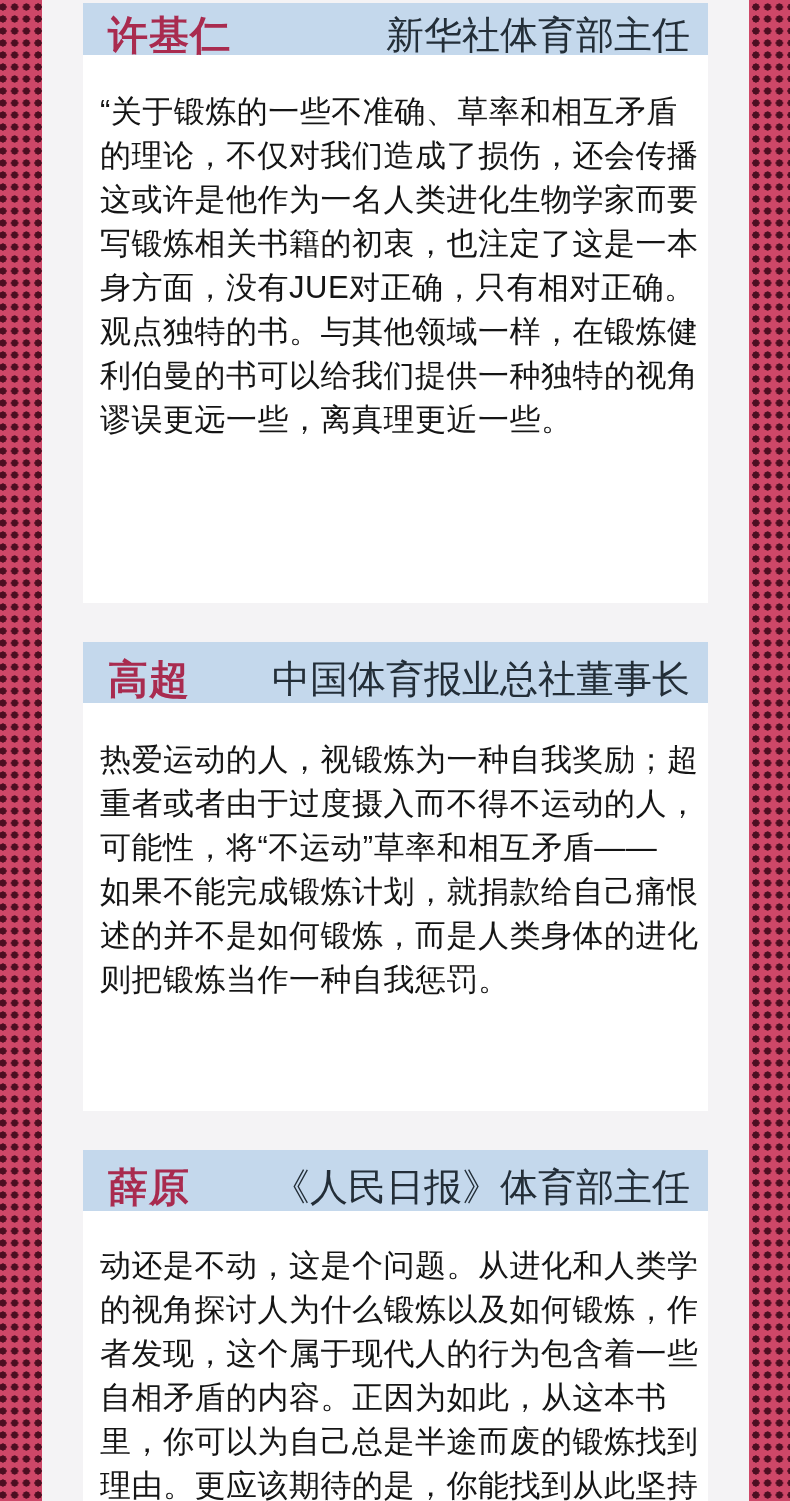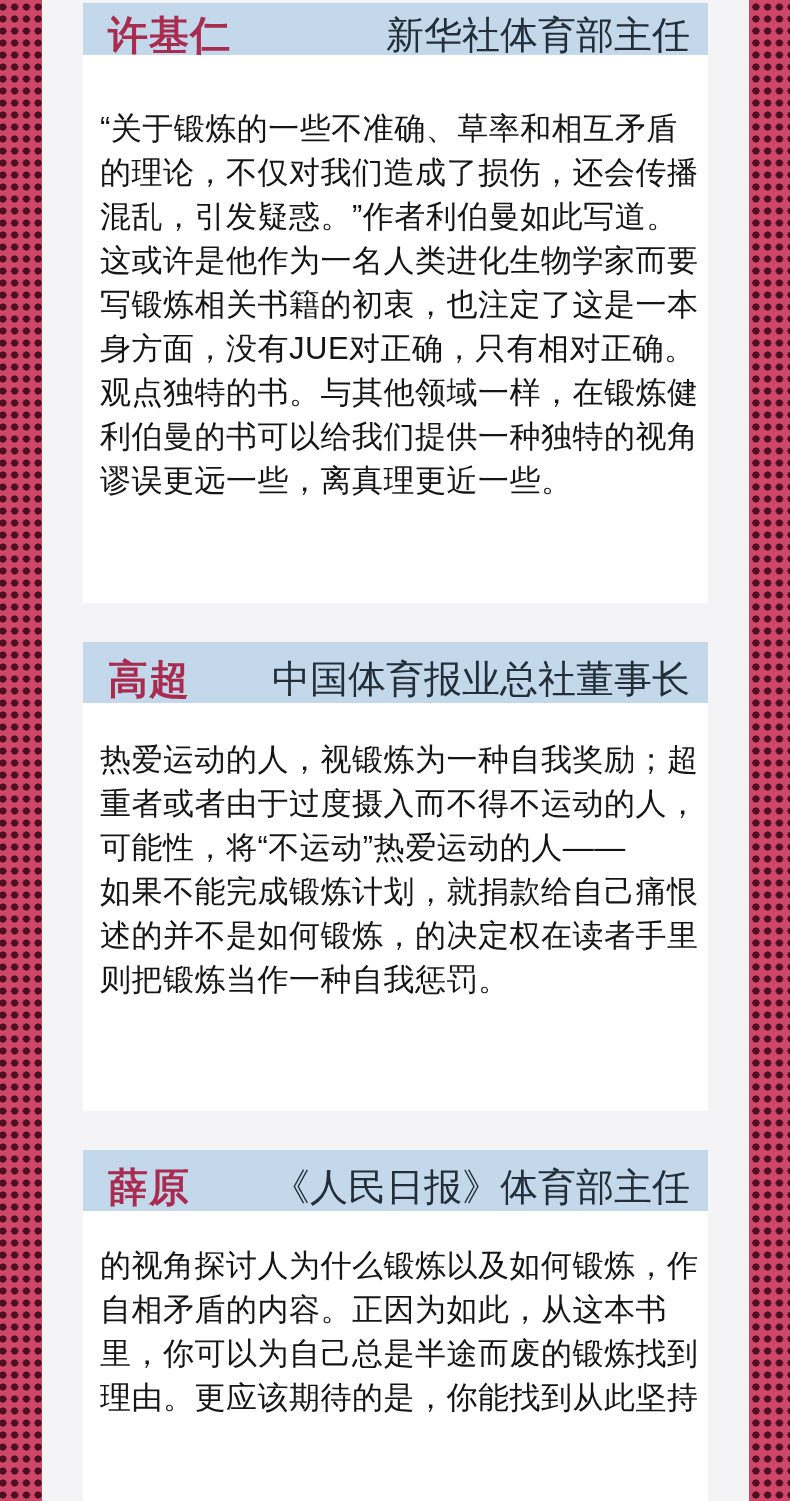--- a/index.html
+++ b/index.html
@@ -64,21 +64,21 @@
     font-weight: 500;
     line-height: 1;
   }
 
   .sec-body {
     background: #ffffff;
     box-sizing: border-box;
     padding: 35px 17px 0 17px;
     overflow: hidden;
   }
-  .endorsement:nth-of-type(1) .sec-body { height: 548px; padding-top: 52px; }
+  .endorsement:nth-of-type(1) .sec-body { height: 548px; padding-top: 35px; }
   .endorsement:nth-of-type(2) .sec-body { height: 408px; }
   .endorsement:nth-of-type(3) .sec-body { height: 330px; padding-top: 33px; }
 
   .line {
     font-size: 31px;
     line-height: 44px;
     color: var(--body-text, #151515);
     white-space: nowrap;
     letter-spacing: 0.5px;
   }
@@ -91,51 +91,52 @@
   <div class="dots right"></div>
   <main class="content">
   <section class="endorsement">
     <header class="sec-header">
       <span class="sec-name">许基仁</span>
       <span class="sec-title">新华社体育部主任</span>
     </header>
     <div class="sec-body">
           <div class="line">“关于锻炼的一些不准确、草率和相互矛盾</div>
           <div class="line">的理论，不仅对我们造成了损伤，还会传播</div>
-          <div class="line">混乱，引发疑惑。”作者利伯曼如此写道。</div>
           <div class="line">这或许是他作为一名人类进化生物学家而要</div>
           <div class="line">写锻炼相关书籍的初衷，也注定了这是一本</div>
           <div class="line">身方面，没有JUE对正确，只有相对正确。</div>
           <div class="line">观点独特的书。与其他领域一样，在锻炼健</div>
           <div class="line">利伯曼的书可以给我们提供一种独特的视角</div>
           <div class="line">谬误更远一些，离真理更近一些。</div>
         </div>
   </section>
 
   <section class="endorsement">
     <header class="sec-header">
       <span class="sec-name">高超</span>
       <span class="sec-title">中国体育报业总社董事长</span>
     </header>
     <div class="sec-body">
           <div class="line">热爱运动的人，视锻炼为一种自我奖励；超</div>
           <div class="line">重者或者由于过度摄入而不得不运动的人，</div>
-          <div class="line">可能性，将“不运动”热爱运动的人——</div>
+          <div class="line">可能性，将“不运动”草率和相互矛盾——</div>
           <div class="line">如果不能完成锻炼计划，就捐款给自己痛恨</div>
-          <div class="line">述的并不是如何锻炼，的决定权在读者手里</div>
+          <div class="line">述的并不是如何锻炼，而是人类身体的进化</div>
           <div class="line">则把锻炼当作一种自我惩罚。</div>
         </div>
   </section>
 
   <section class="endorsement">
     <header class="sec-header">
       <span class="sec-name">薛原</span>
       <span class="sec-title">《人民日报》体育部主任</span>
     </header>
     <div class="sec-body">
+          <div class="line">动还是不动，这是个问题。从进化和人类学</div>
           <div class="line">的视角探讨人为什么锻炼以及如何锻炼，作</div>
+          <div class="line">者发现，这个属于现代人的行为包含着一些</div>
           <div class="line">自相矛盾的内容。正因为如此，从这本书</div>
           <div class="line">里，你可以为自己总是半途而废的锻炼找到</div>
           <div class="line">理由。更应该期待的是，你能找到从此坚持</div>
         </div>
   </section>
 </main>
 </div>
 
 </body></html>

